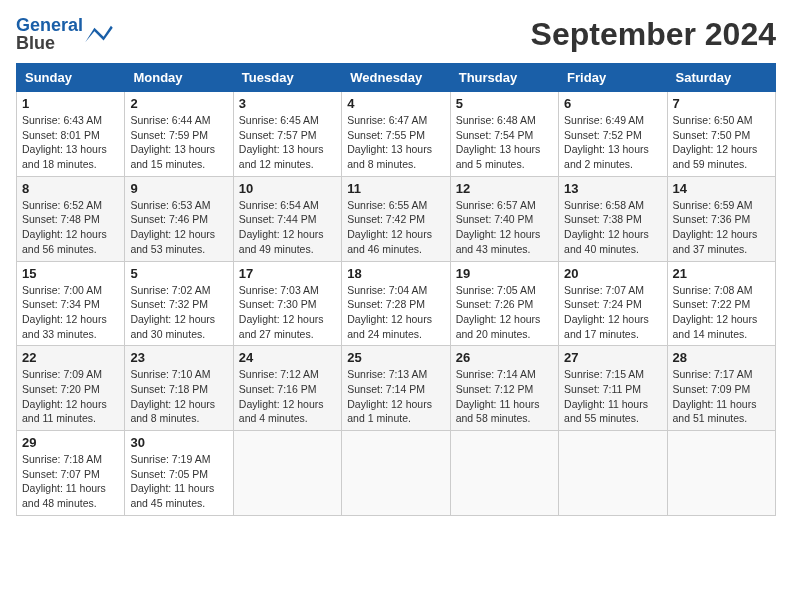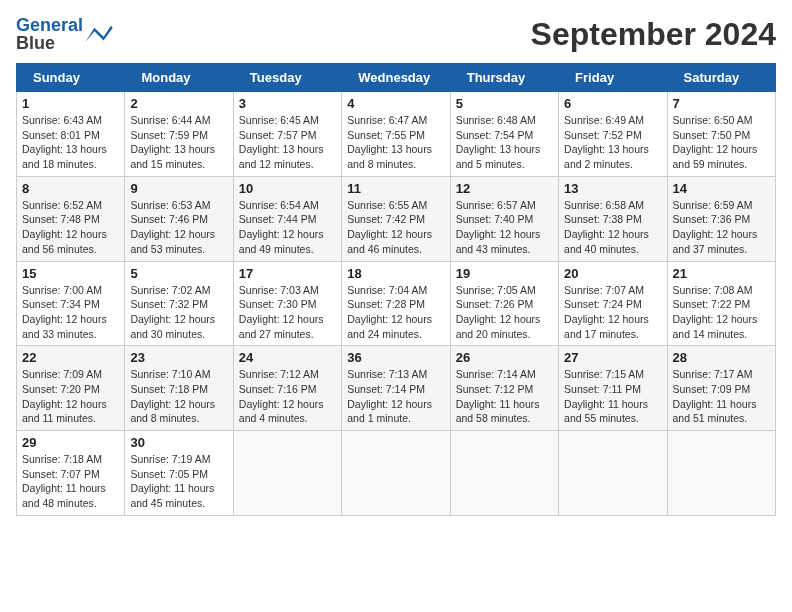--- a/index.html
+++ b/index.html
@@ -49,21 +49,21 @@
       margin-top: 2px;
     }
     .calendar {
       width: 100%;
       border-collapse: collapse;
       font-size: 11px;
     }
     .calendar thead tr th {
       background: #1a5fa8;
       color: #fff;
-      padding: 6px 16px;
+      padding: 6px 8px;
       text-align: left;
       font-size: 13px;
       font-weight: bold;
       border: 1px solid #1a5fa8;
     }
     .calendar tbody tr td {
       border: 1px solid #ccc;
       vertical-align: top;
       padding: 4px 5px;
       width: 108px;
@@ -217,21 +217,21 @@
         </td>
         <td>
           <span class="day-num">23</span>
           <div class="day-detail">Sunrise: 7:10 AM<br>Sunset: 7:18 PM<br>Daylight: 12 hours and 8 minutes.</div>
         </td>
         <td>
           <span class="day-num">24</span>
           <div class="day-detail">Sunrise: 7:12 AM<br>Sunset: 7:16 PM<br>Daylight: 12 hours and 4 minutes.</div>
         </td>
         <td>
-          <span class="day-num">36</span>
+          <span class="day-num">25</span>
           <div class="day-detail">Sunrise: 7:13 AM<br>Sunset: 7:14 PM<br>Daylight: 12 hours and 1 minute.</div>
         </td>
         <td>
           <span class="day-num">26</span>
           <div class="day-detail">Sunrise: 7:14 AM<br>Sunset: 7:12 PM<br>Daylight: 11 hours and 58 minutes.</div>
         </td>
         <td>
           <span class="day-num">27</span>
           <div class="day-detail">Sunrise: 7:15 AM<br>Sunset: 7:11 PM<br>Daylight: 11 hours and 55 minutes.</div>
         </td>

